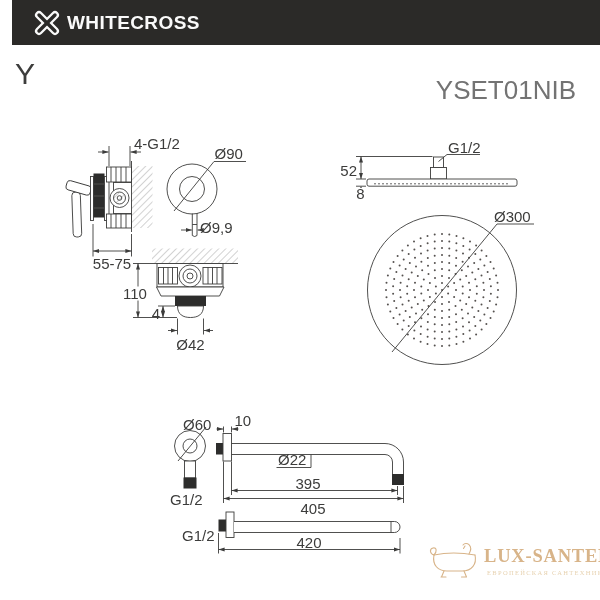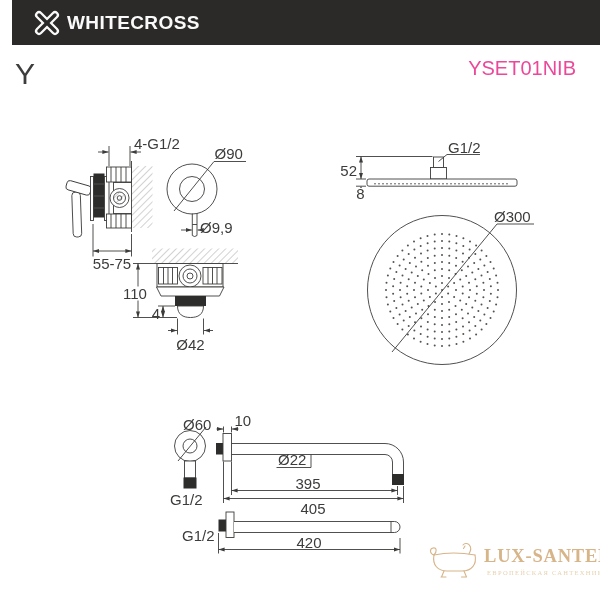--- a/index.html
+++ b/index.html
@@ -3,21 +3,21 @@
 <meta charset="utf-8">
 <style>
   html,body{margin:0;padding:0;}
   body{width:600px;height:600px;position:relative;background:#fff;overflow:hidden;
        font-family:"Liberation Sans",sans-serif;}
   .header{position:absolute;left:12px;top:0;width:600px;height:45px;background:#2b2a28;
           display:flex;align-items:center;}
   .logo-icon{margin-left:20px;width:30px;height:30px;}
   .brand{color:#fafafa;font-size:19px;font-weight:600;letter-spacing:.4px;margin-left:5px;}
   .series{position:absolute;left:15px;top:57px;font-size:30px;color:#3d3d3c;}
-  .model{position:absolute;right:24px;top:57px;font-size:20px;color:#ec4899;}
+  .model{position:absolute;right:24px;top:75px;font-size:26px;color:#737373;}
   svg text{font-family:"Liberation Sans",sans-serif;font-size:15px;fill:#3c3c3b;}
   .drawing{position:absolute;left:0;top:0;}
   .wm{position:absolute;left:428px;top:536px;width:172px;height:50px;}
   .wm-tub{position:absolute;left:0;top:2px;}
   .wm-brand{position:absolute;left:56px;top:10px;font-family:"Liberation Serif",serif;
             font-weight:700;font-size:18.5px;letter-spacing:.8px;color:#d8b489;white-space:nowrap;}
   .wm-tag{position:absolute;left:59px;top:33px;font-family:"Liberation Serif",serif;
           font-size:6.5px;letter-spacing:1.3px;color:#e7d2b0;white-space:nowrap;}
 </style>
 </head>

